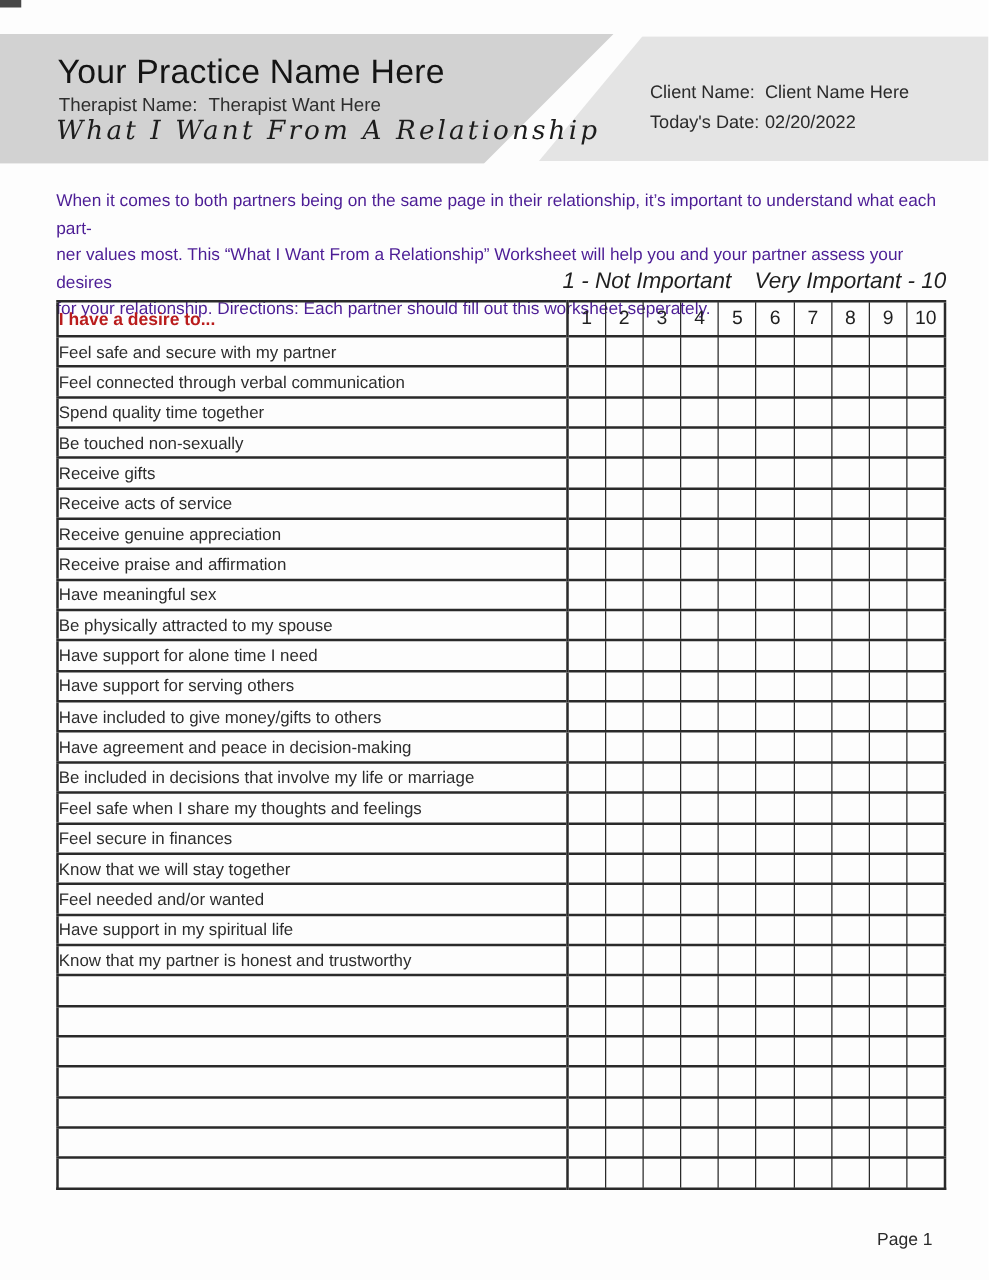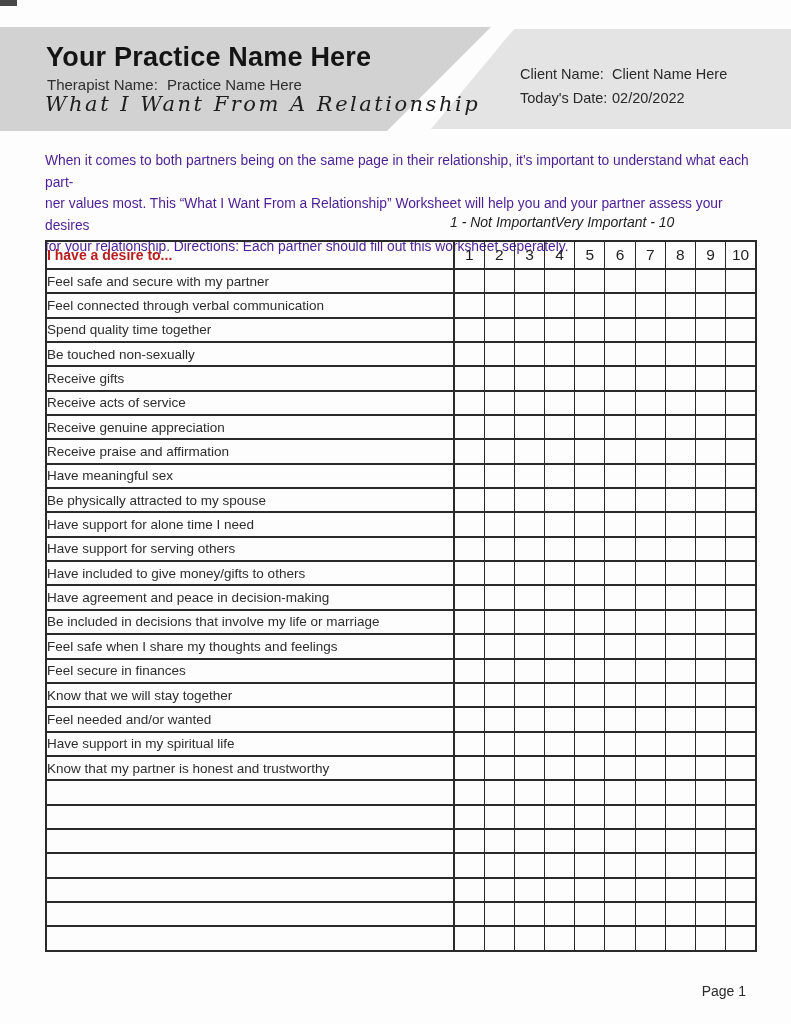--- a/index.html
+++ b/index.html
@@ -31,21 +31,21 @@
   .band-right {
     position: absolute; left: 0; top: 29px;
     width: 791px; height: 100px;
     background: #e4e4e4;
     -webkit-clip-path: polygon(514px 0, 791px 0, 791px 100%, 431px 100%);
     clip-path: polygon(514px 0, 791px 0, 791px 100%, 431px 100%);
   }
 
   .practice-name {
     position: absolute; left: 46px; top: 42px;
-    font-size: 27px; font-weight: bold; color: #141414;
+    font-size: 27px; font-weight: normal; color: #141414;
     letter-spacing: 0.2px;
   }
   .therapist-row {
     position: absolute; left: 47px; top: 76px;
     font-size: 15px; color: #2e2e2e;
   }
   .therapist-row .value { margin-left: 9px; }
   .script-title {
     position: absolute; left: 45px; top: 92px;
     font-family: "DejaVu Serif", serif;
@@ -66,22 +66,22 @@
 
   .intro {
     position: absolute; left: 45px; top: 150px;
     width: 715px;
     font-size: 13.8px; line-height: 21.5px; color: #4c1d95;
   }
 
   .scale-row {
     position: absolute; left: 450px; top: 214px;
     width: 307px;
-    display: flex; justify-content: flex-start;
-    font-size: 14px; font-style: italic; color: #1f1f1f;
+    display: flex; justify-content: space-between;
+    font-size: 18px; font-style: italic; color: #1f1f1f;
   }
 
   table.grid {
     position: absolute; left: 45px; top: 240px;
     width: 710px;
     border-collapse: collapse;
     table-layout: fixed;
     border: 2px solid #2a2a2a;
   }
   table.grid col.c-desire { width: 408px; }
@@ -119,21 +119,21 @@
 
 <div class="page">
 
   <div class="corner-mark"></div>
   <div class="band-left"></div>
   <div class="band-right"></div>
 
   <div class="practice-name">Your Practice Name Here</div>
 
   <div class="therapist-row">
-    <span class="label">Therapist Name:</span><span class="value">Practice Name Here</span>
+    <span class="label">Therapist Name:</span><span class="value">Therapist Want Here</span>
   </div>
 
   <div class="script-title">What I Want From A Relationship</div>
 
   <div class="client-row name">
     <span class="label">Client Name:</span><span class="value">Client Name Here</span>
   </div>
   <div class="client-row date">
     <span class="label">Today's Date:</span><span class="value">02/20/2022</span>
   </div>

